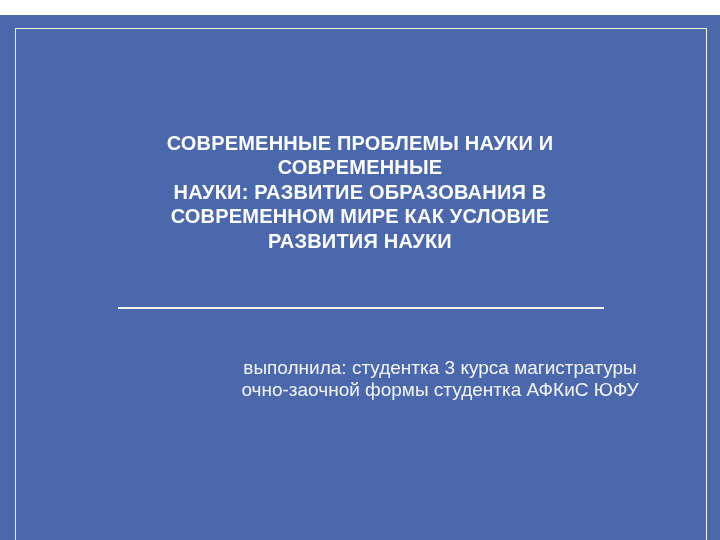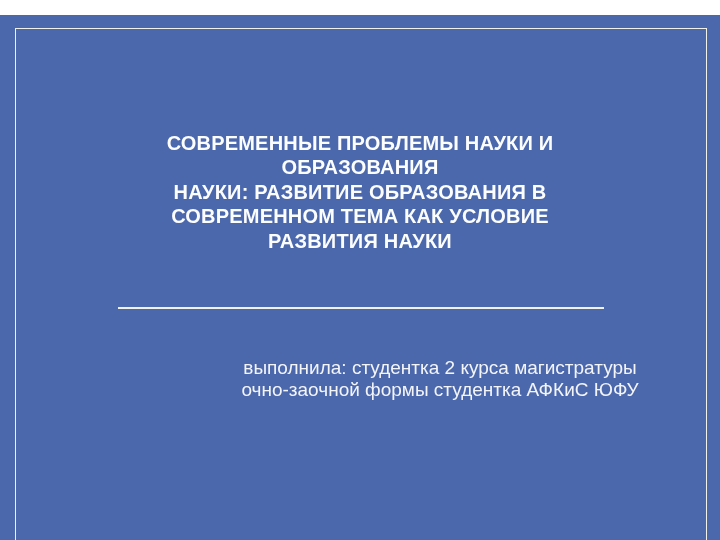--- a/index.html
+++ b/index.html
@@ -77,26 +77,26 @@
   }
 </style>
 </head>
 <body>
 
 <div class="slide">
   <div class="frame"></div>
 
   <div class="title-block">
     <div class="title-line">СОВРЕМЕННЫЕ ПРОБЛЕМЫ НАУКИ И</div>
-    <div class="title-line">ОБРАЗОВАНИЯ</div>
+    <div class="title-line">СОВРЕМЕННЫЕ</div>
     <div class="title-line">НАУКИ: РАЗВИТИЕ ОБРАЗОВАНИЯ В</div>
-    <div class="title-line">СОВРЕМЕННОМ ТЕМА КАК УСЛОВИЕ</div>
+    <div class="title-line">СОВРЕМЕННОМ МИРЕ КАК УСЛОВИЕ</div>
     <div class="title-line">РАЗВИТИЯ НАУКИ</div>
   </div>
 
   <div class="separator"></div>
 
   <div class="subtitle-block">
-    <div class="subtitle-line">выполнила: студентка 2 курса магистратуры</div>
+    <div class="subtitle-line">выполнила: студентка 3 курса магистратуры</div>
     <div class="subtitle-line">очно-заочной формы студентка АФКиС ЮФУ</div>
   </div>
 
 </div>
 
 </body></html>

